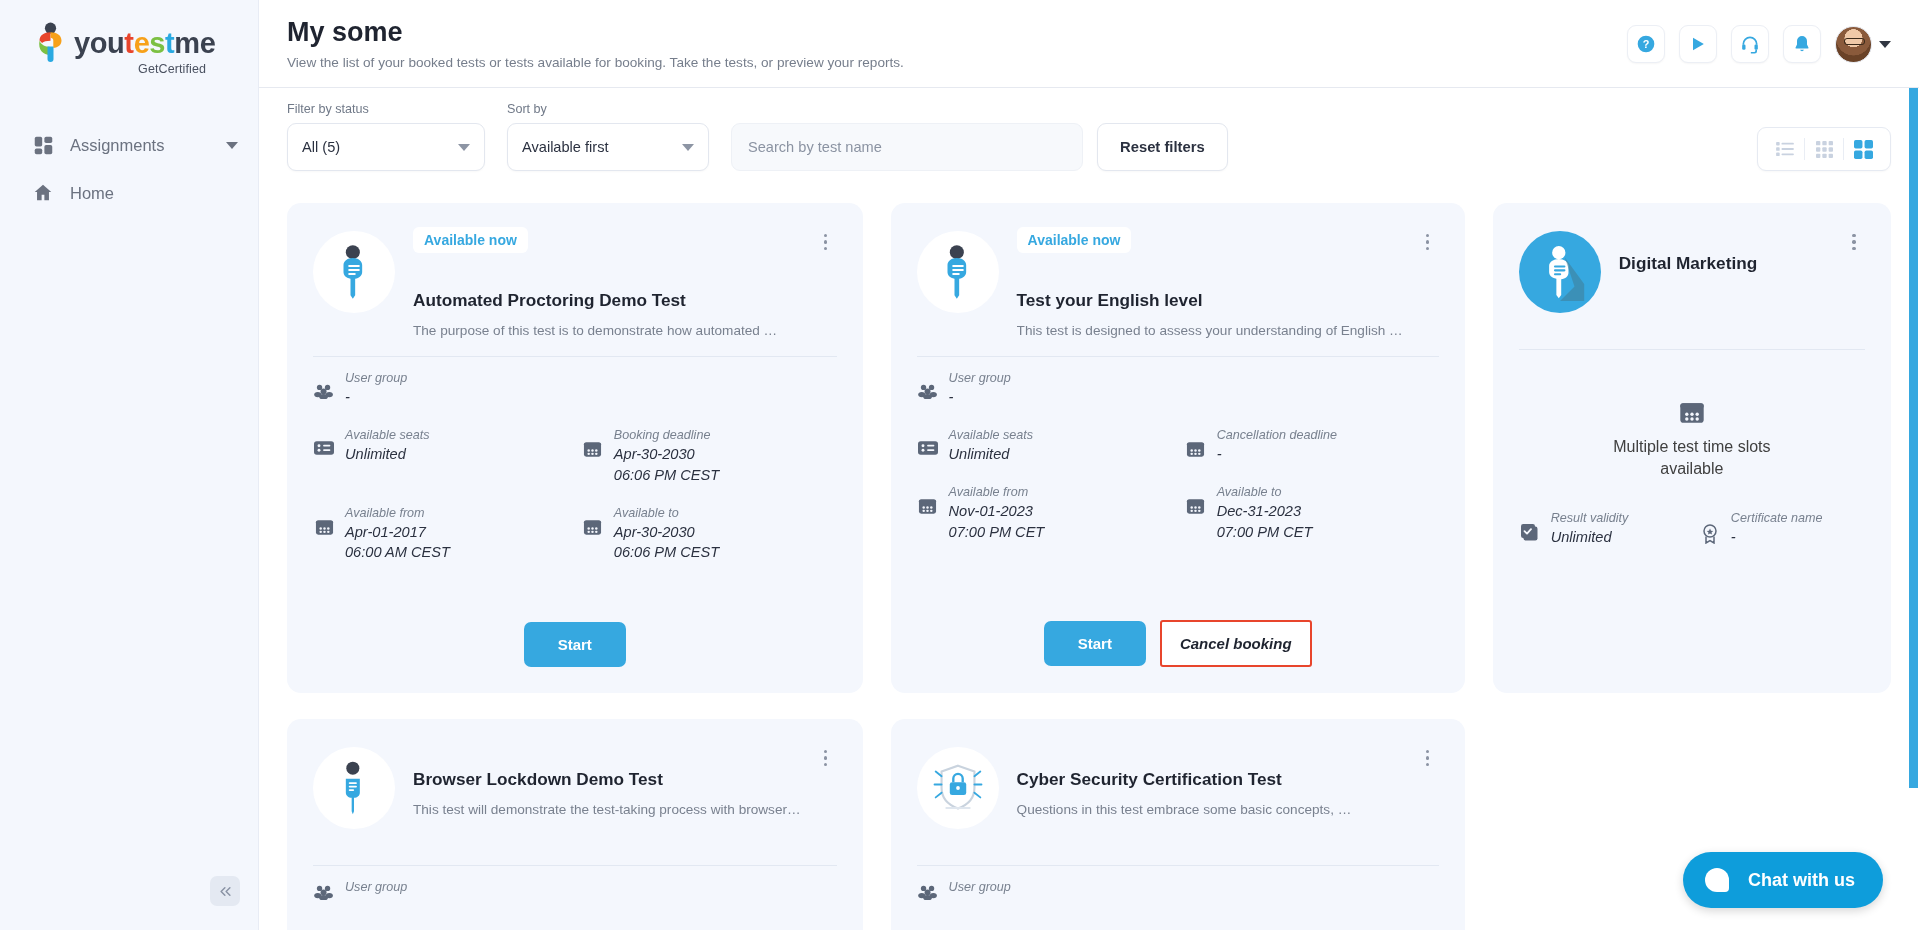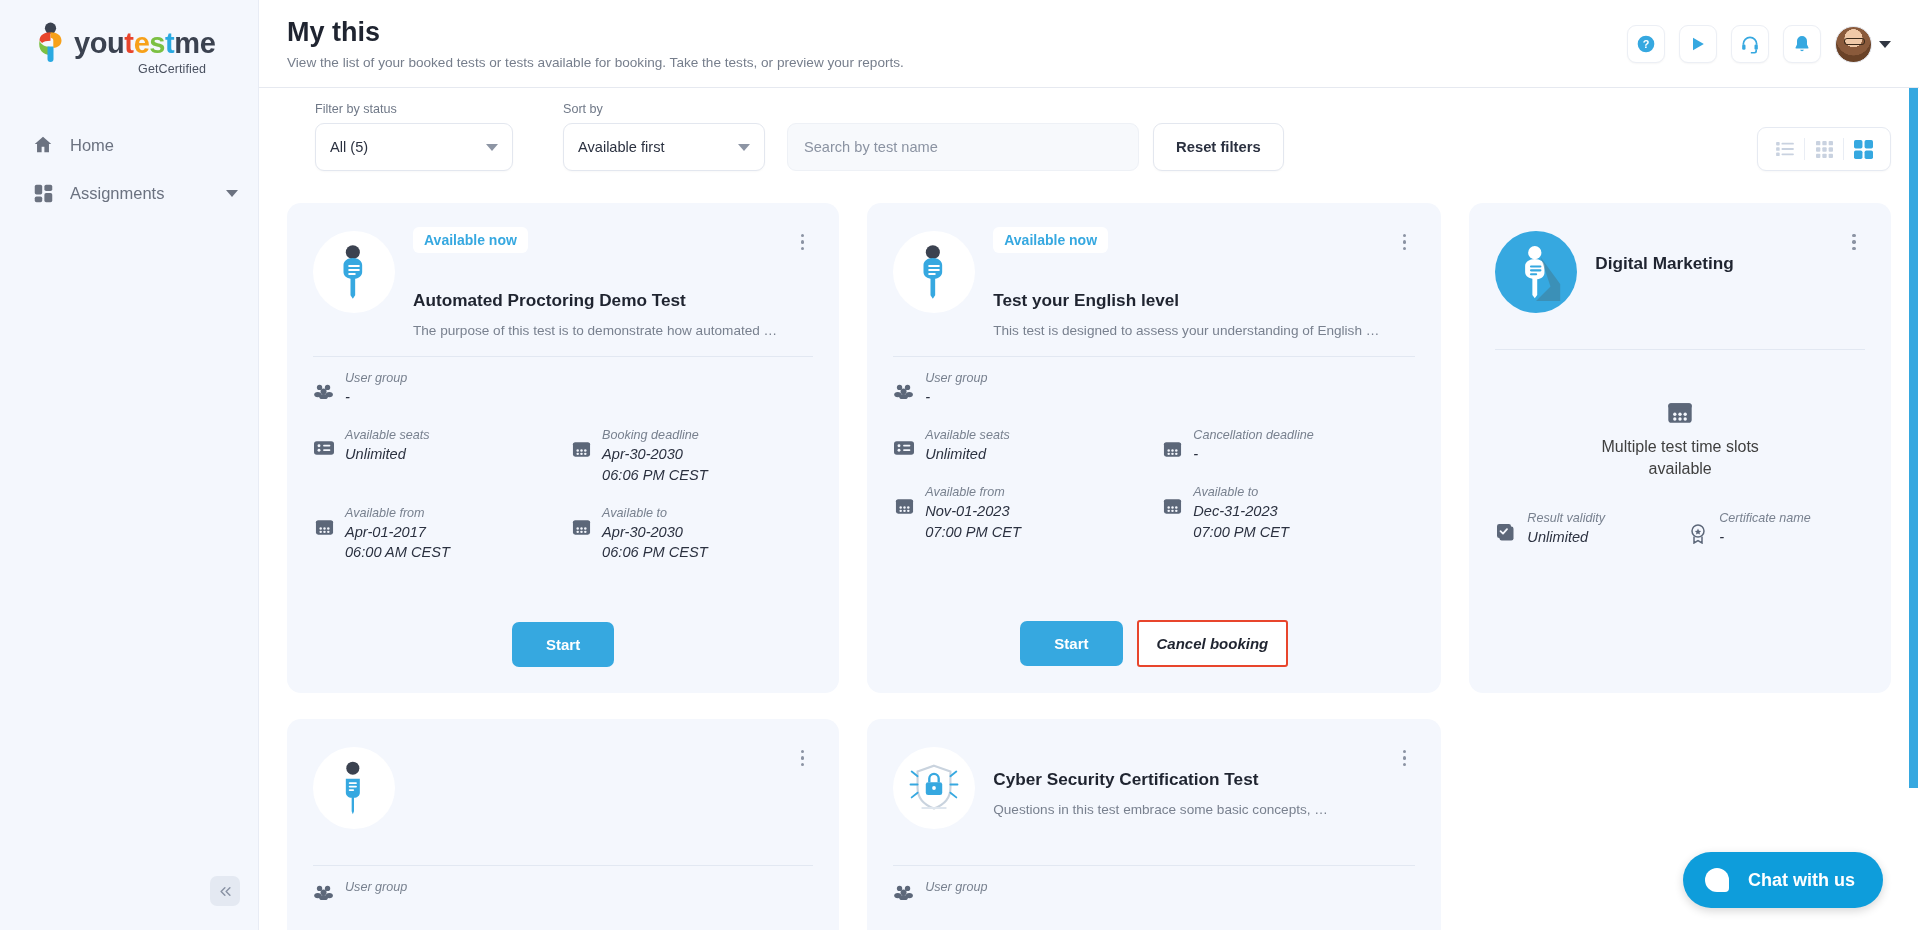--- a/index.html
+++ b/index.html
@@ -85,21 +85,21 @@
   .avatar::after {
     content: ""; position: absolute; left: 22%; top: 34%;
     width: 56%; height: 13%; border-radius: 3px;
     border: 1.6px solid #3b2a1b; background: transparent;
   }
   .avatar-caret { width:0;height:0;border-left:6px solid transparent;border-right:6px solid transparent;border-top:7px solid #303641; }
 
   
   .content { padding: 0 28px; position: relative; height: 842px; }
   .filters { display: flex; align-items: flex-end; padding-top: 14px; position: relative; }
-  .field-group { margin-right: 22px; margin-left: 28px; }
+  .field-group { margin-right: 22px; }
   .field-label { font-size: 12.6px; color: #707988; margin-bottom: 7px; }
   .select-box {
     width: 198px; height: 48px; border: 1px solid #e3e7ef; border-radius: 9px;
     background: #fff; display: flex; align-items: center; padding: 0 14px;
     font-size: 14.6px; color: #2b3140; cursor: pointer; justify-content: space-between;
     box-shadow: 0 1px 2px rgba(0,0,0,.03);
   }
   .select-box.w2 { width: 202px; }
   .sel-caret { width:0;height:0;border-left:6px solid transparent;border-right:6px solid transparent;border-top:7px solid #8d95a4; }
   .search-box {
@@ -214,53 +214,53 @@
           </svg>
         </span>
         <span class="logo-text"><span class="lt-you">you</span><span class="lt-t1">t</span><span class="lt-e">e</span><span class="lt-s">s</span><span class="lt-t2">t</span><span class="lt-me">me</span></span>
       </div>
       <div class="logo-sub">GetCertified</div>
     </div>
 
     <nav class="nav">
       <div class="nav-item">
         <span class="nav-ico">
-          <svg width="22" height="22" viewBox="0 0 24 24" fill="#6b7280">
-              <path d="M12 3 3 11h2.5v9h5v-6h3v6h5v-9H21z"></path>
-            </svg>
-        </span>
-        <span class="nav-label">Home</span>
-      </div>
-      <div class="nav-item">
-        <span class="nav-ico">
           <svg width="21" height="21" viewBox="0 0 24 24" fill="#6b7280">
             <rect x="2" y="2" width="8.5" height="11" rx="2"></rect>
               <rect x="13" y="2" width="9" height="7" rx="2"></rect>
             <rect x="2" y="15.5" width="8.5" height="6.5" rx="2"></rect>
               <rect x="13" y="11.5" width="9" height="10.5" rx="2"></rect>
           </svg>
         </span>
         <span class="nav-label">Assignments</span>
         <span class="nav-caret"></span>
       </div>
+      <div class="nav-item">
+        <span class="nav-ico">
+          <svg width="22" height="22" viewBox="0 0 24 24" fill="#6b7280">
+              <path d="M12 3 3 11h2.5v9h5v-6h3v6h5v-9H21z"></path>
+            </svg>
+        </span>
+        <span class="nav-label">Home</span>
+      </div>
     </nav>
 
     <div class="collapse-btn">
       <svg width="15" height="15" viewBox="0 0 24 24" fill="none" stroke="#8a93a5" stroke-width="2.4" stroke-linecap="round" stroke-linejoin="round">
         <polyline points="11,18 5,12 11,6"></polyline>
           <polyline points="19,18 13,12 19,6"></polyline>
       </svg>
     </div>
   </aside>
 
   <section class="main">
 
     <div class="topbar">
       <div>
-        <div class="page-title">My this</div>
+        <div class="page-title">My some</div>
         <div class="page-sub">View the list of your booked tests or tests available for booking. Take the tests, or preview your reports.</div>
       </div>
 
       <div class="topbar-actions">
         <div class="icon-btn">
           <svg width="20" height="20" viewBox="0 0 24 24">
             <circle cx="12" cy="12" r="10" fill="#36a8e0"></circle>
             <text x="12" y="17" font-size="13" font-weight="700" fill="#fff" text-anchor="middle" font-family="Liberation Sans, sans-serif">?</text>
           </svg>
         </div>
@@ -674,20 +674,24 @@
           <div class="card-head">
             <div class="card-avatar">
               <svg width="48" height="56" viewBox="0 0 40 48">
                 <circle cx="19" cy="7" r="5.6" fill="#3b4250"></circle>
                 <path d="M13 16h12v12c0 2.6-2.2 4.2-5 4.4V44l-1 2.6-1-2.6V32.4c-2.8-.2-5-2-5-4.4z" fill="#36a8e0"></path>
                 <rect x="15.5" y="19" width="7" height="1.6" rx=".8" fill="#fff"></rect>
                 <rect x="15.5" y="22" width="7" height="1.6" rx=".8" fill="#fff"></rect>
                 <rect x="15.5" y="25" width="4.6" height="1.6" rx=".8" fill="#fff"></rect>
               </svg>
             </div>
+            <div class="card-headtext">
+              <div class="card-title solo">Browser Lockdown Demo Test</div>
+              <div class="card-desc" style="margin-top:11px">This test will demonstrate the test-taking process with browser…</div>
+            </div>
             <div class="kebab">
                 <i></i>
                 <i></i>
                 <i></i>
               </div>
           </div>
 
           <div class="divider"></div>
 
           <div class="meta-grid">

